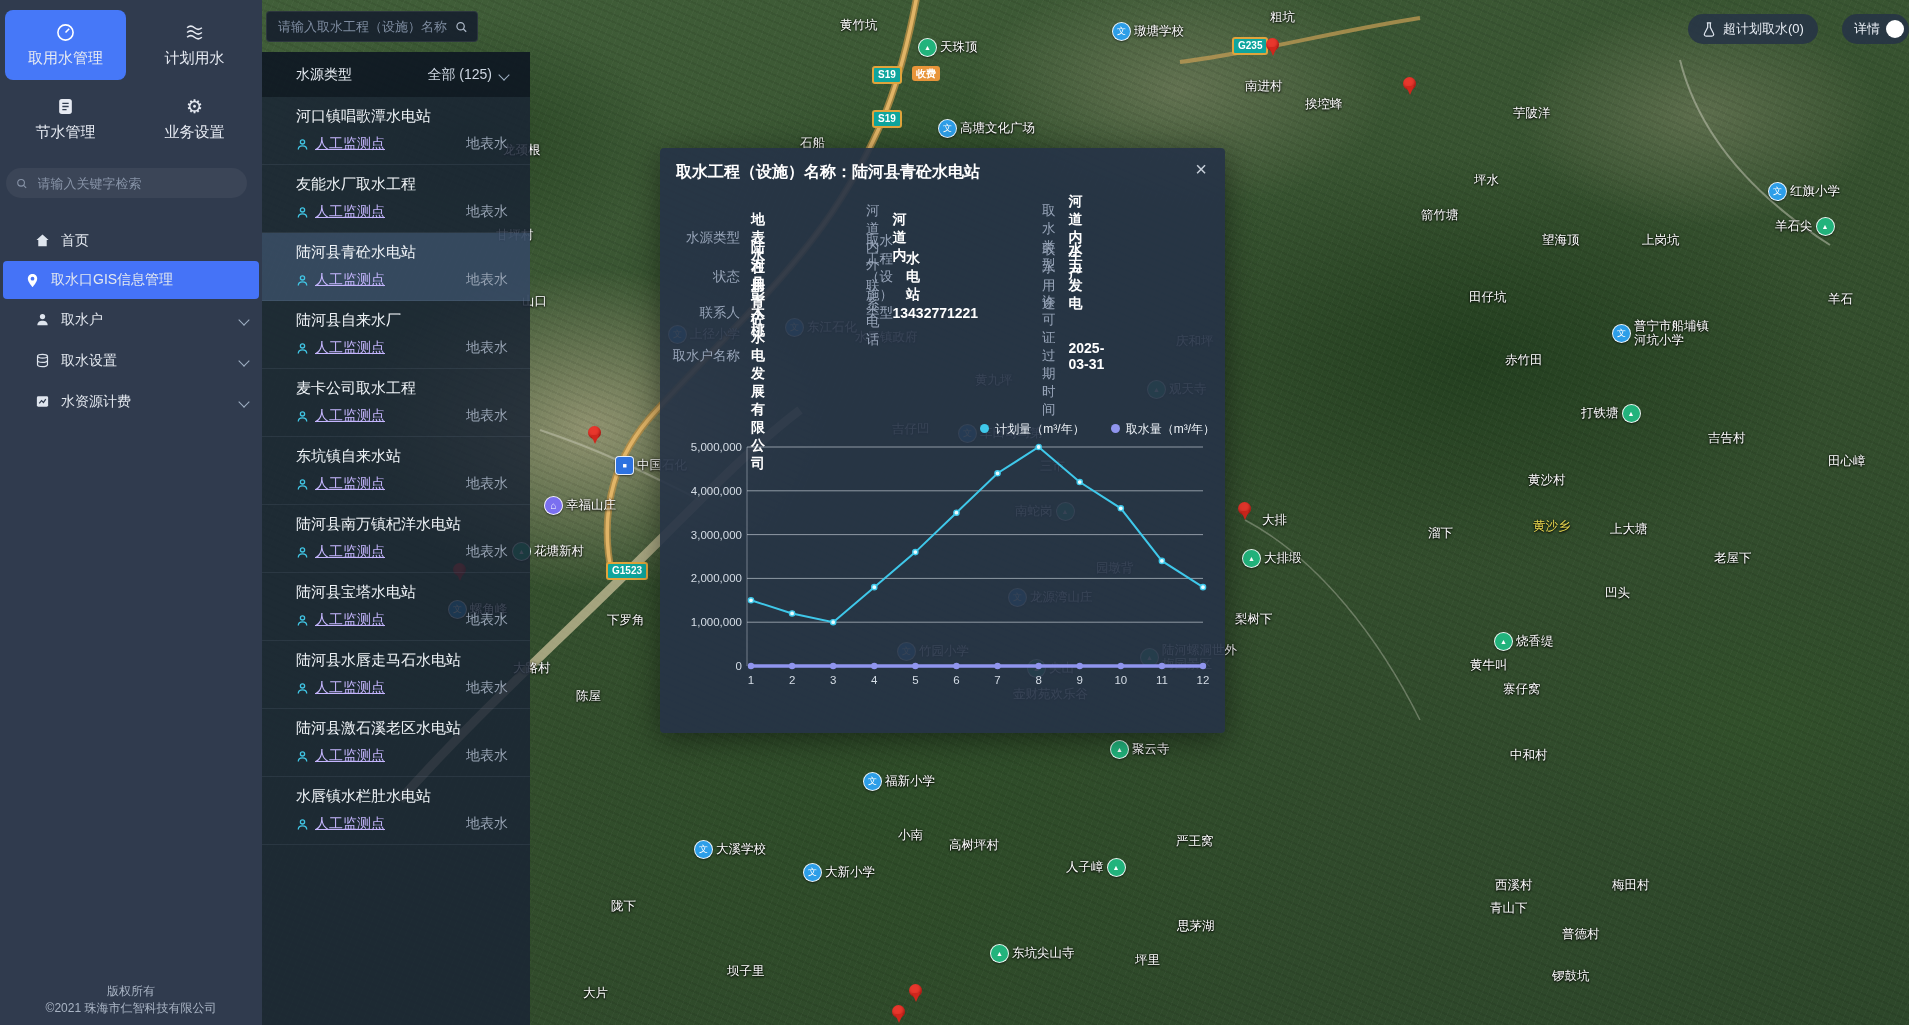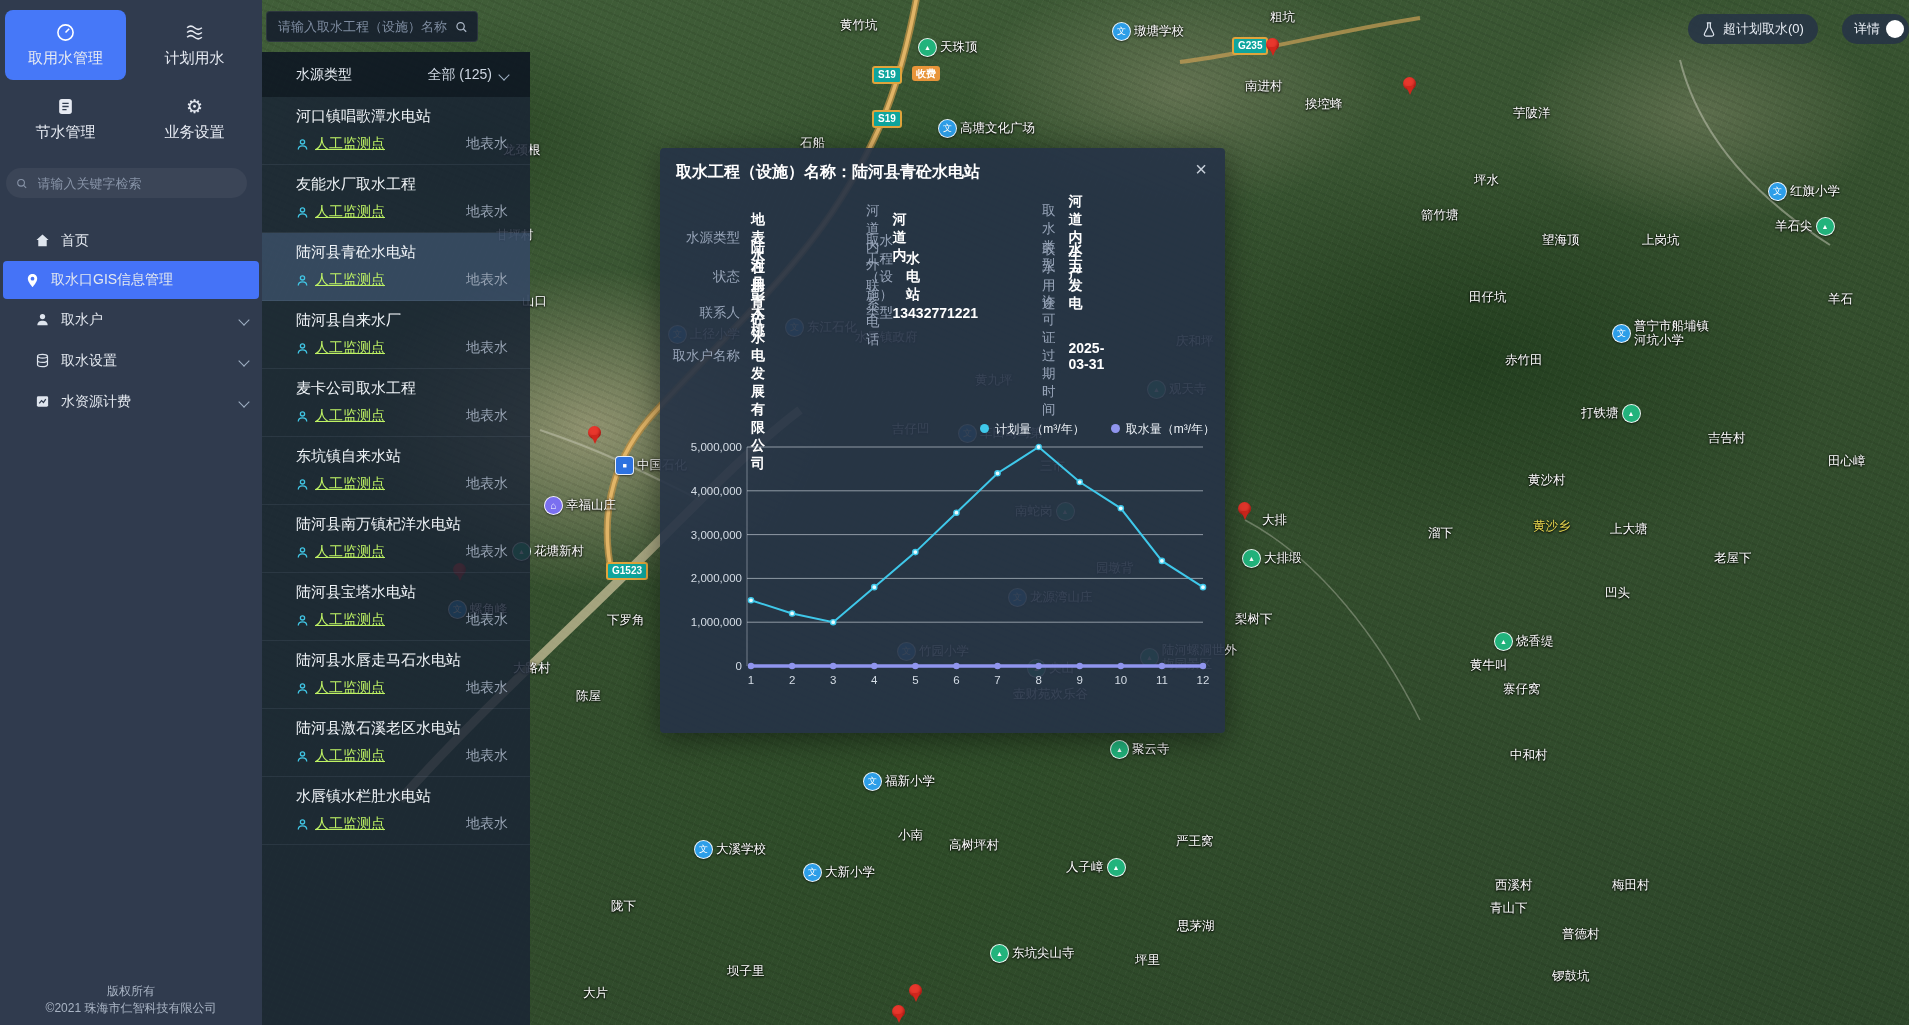--- a/index.html
+++ b/index.html
@@ -78,21 +78,21 @@
   #st-header{position:absolute;left:0;top:52px;width:268px;height:45px;background:rgba(13,21,34,.88);
       display:flex;align-items:center;padding:0 22px 0 34px;box-sizing:border-box;color:#e8edf4;font-size:14px;}
   #st-header .fv{margin-left:auto;color:#cdd6e2;display:flex;align-items:center;gap:8px;cursor:pointer;}
   #st-list{position:absolute;left:0;top:97px;width:268px;bottom:0;background:rgba(26,36,53,.85);
       overflow:hidden;}
   .st-item{height:68px;box-sizing:border-box;padding:10px 22px 0 34px;
       border-bottom:1px solid rgba(140,160,185,.12);cursor:pointer;}
   .st-item.selected{background:rgba(73,99,129,.55);}
   .st-name{color:#f0f4f8;font-size:15px;}
   .st-row{display:flex;align-items:center;margin-top:9px;}
-  .st-mon{color:#bef264;font-size:14px;text-decoration:underline;margin-left:6px;}
+  .st-mon{color:#c4b5fd;font-size:14px;text-decoration:underline;margin-left:6px;}
   .st-water{margin-left:auto;color:#97a3b3;font-size:14px;}
   
   .pill{position:absolute;top:14px;height:30px;background:rgba(38,50,70,.85);border-radius:16px;
       display:flex;align-items:center;color:#e8edf4;font-size:13px;z-index:7;cursor:pointer;}
   #pill-overplan{left:1688px;padding:0 14px;gap:7px;}
   #pill-detail{left:1842px;padding:0 5px 0 12px;gap:6px;}
   #pill-detail .knob{width:18px;height:18px;border-radius:50%;background:#fff;}
   
   #modal{position:absolute;left:660px;top:148px;width:565px;height:585px;z-index:8;
       background:rgba(38,51,71,.92);border-radius:4px;color:#fff;

